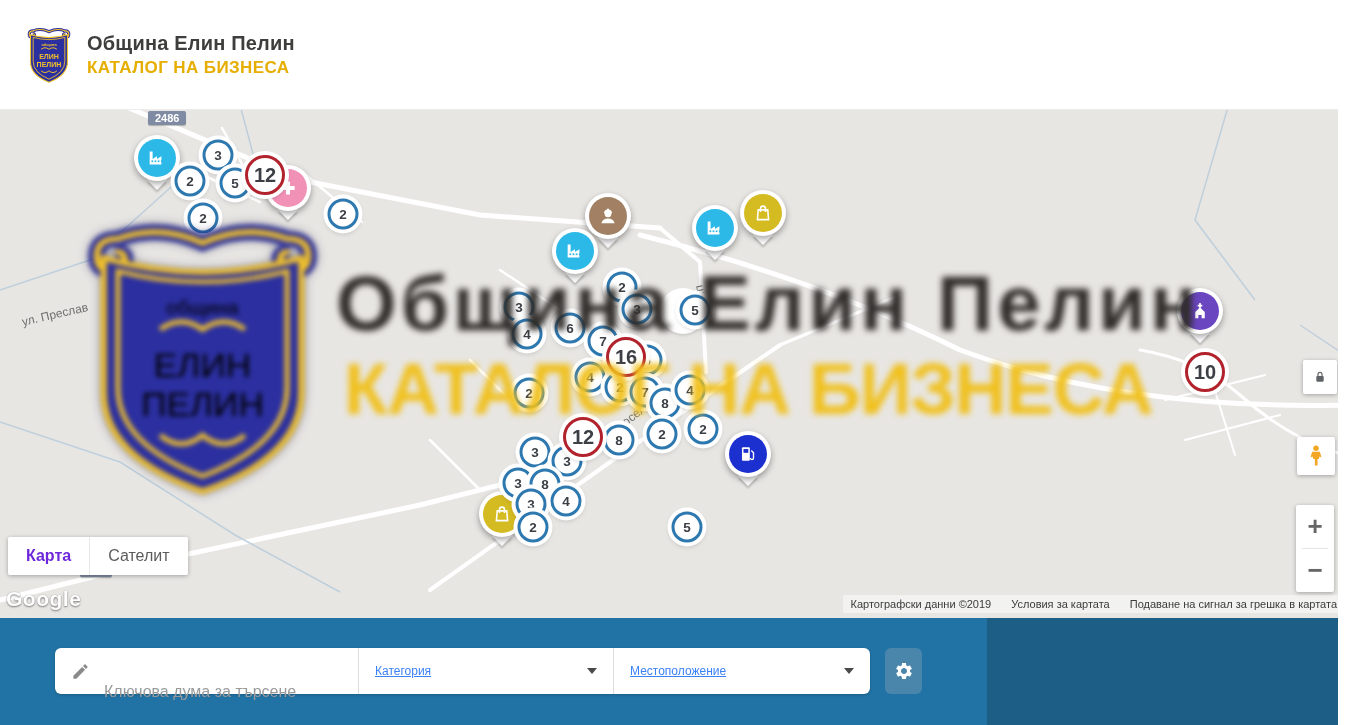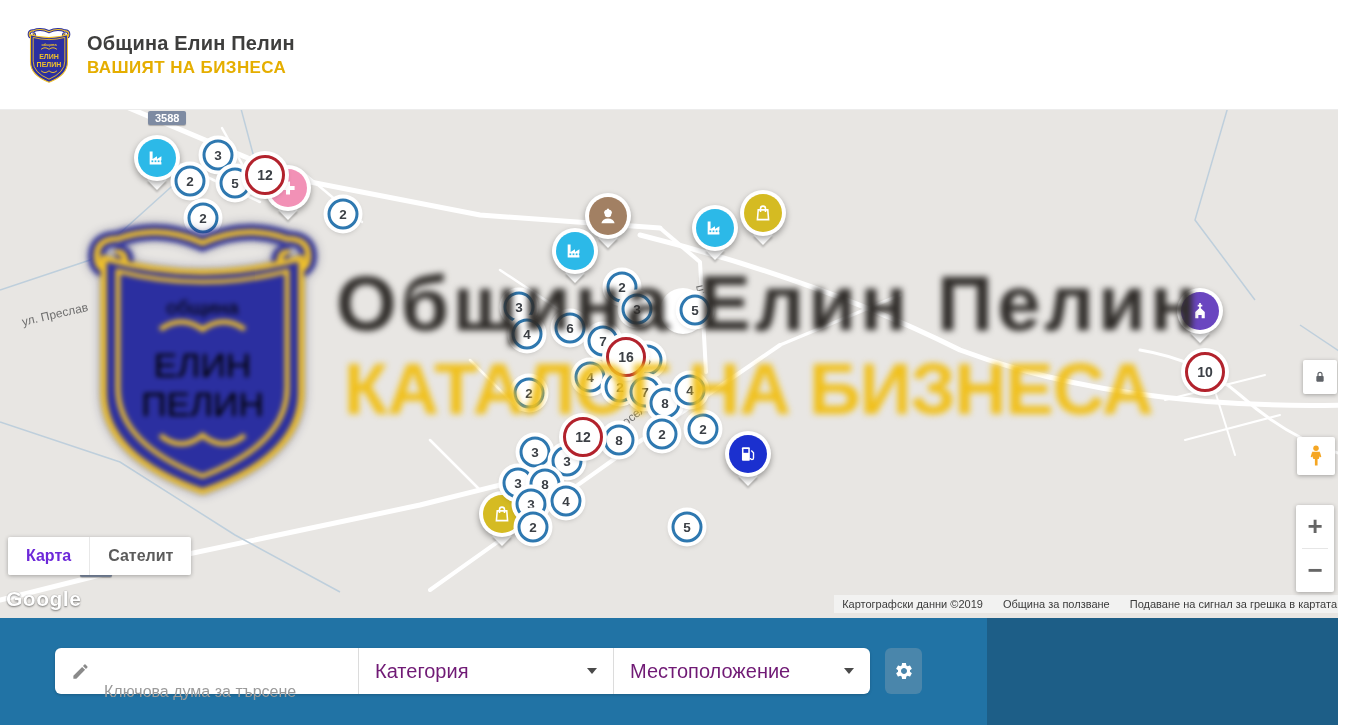--- a/index.html
+++ b/index.html
@@ -21,38 +21,38 @@
   #roads{position:absolute;left:0;top:0;z-index:0;}
   #road-labels{position:absolute;inset:0;z-index:0;}
   .road-badge{position:absolute;background:#7e8ba2;color:#fff;font-size:11px;font-weight:bold;padding:1px 7px;border-radius:2px;box-shadow:0 1px 1px rgba(0,0,0,.25);}
   .street-label{position:absolute;color:#6f6f6f;font-size:12px;white-space:nowrap;transform-origin:left center;}
 
   
   #markers{position:absolute;inset:0;}
   .cluster{position:absolute;width:31px;height:31px;background:#fff;border:3px solid #2e78b0;border-radius:50%;
     box-shadow:0 0 0 4px #fff,0 2px 6px rgba(0,0,0,.4);display:flex;align-items:center;justify-content:center;
     font-size:13.5px;font-weight:bold;color:#3c4046;transform:translate(-50%,-50%);z-index:2;cursor:pointer;}
-  .cluster.red{border-color:#b2222c;width:40px;height:40px;font-size:14px;z-index:3;}
+  .cluster.red{border-color:#b2222c;width:40px;height:40px;font-size:20px;z-index:3;}
   .pin{position:absolute;width:46px;height:46px;transform:translate(-50%,-50%);z-index:1;cursor:pointer;}
   .pin.front{z-index:4;}
   .pin-bubble{position:absolute;inset:0;background:#fff;border-radius:50%;box-shadow:0 3px 6px rgba(0,0,0,.35);display:flex;align-items:center;justify-content:center;}
   .pin-inner{width:38px;height:38px;border-radius:50%;display:flex;align-items:center;justify-content:center;}
   .pin-tail{position:absolute;left:50%;bottom:-6px;width:14px;height:14px;background:#fff;transform:translateX(-50%) rotate(45deg);box-shadow:2px 2px 2px rgba(0,0,0,.18);}
   .circle-icon{position:absolute;width:40px;height:40px;background:#fff;border-radius:50%;box-shadow:0 0 0 3px #fff,0 2px 5px rgba(0,0,0,.4);
     display:flex;align-items:center;justify-content:center;transform:translate(-50%,-50%);z-index:1;cursor:pointer;}
 
   
   #watermark{position:absolute;inset:0;z-index:5;pointer-events:none;}
   .wm-crest{position:absolute;left:85px;top:105px;filter:blur(2.6px) drop-shadow(0 0 5px rgba(10,10,60,.45));}
   .wm-title{position:absolute;left:336px;top:148px;font-size:78px;font-weight:bold;color:#302d2a;letter-spacing:4px;white-space:nowrap;filter:blur(3.4px);}
   .wm-sub{position:absolute;left:344px;top:238px;font-size:72px;font-weight:bold;color:#f0c01c;letter-spacing:-1px;white-space:nowrap;filter:blur(3.2px);}
 
   
   #maptype{position:absolute;left:8px;top:427px;display:flex;box-shadow:0 1px 4px rgba(0,0,0,.3);z-index:6;border-radius:2px;overflow:hidden;}
-  .maptype-btn{height:38px;display:flex;align-items:center;padding:0 18px;background:#fff;font-size:16px;cursor:pointer;font-weight:bold;}
+  .maptype-btn{height:38px;display:flex;align-items:center;padding:0 18px;background:#fff;font-size:16px;cursor:pointer;}
   .maptype-btn.active{font-weight:bold;color:#6d28d9;}
   .maptype-btn.inactive{color:#5b5b5b;border-left:1px solid #e8e8e8;}
   #google-logo{position:absolute;left:6px;top:477px;z-index:6;font-size:21px;font-weight:bold;color:#fff;letter-spacing:.5px;
     text-shadow:0 1px 2px rgba(0,0,0,.45),0 0 1px rgba(0,0,0,.3);}
   #map-attribution{position:absolute;right:0;top:485px;z-index:6;background:rgba(245,245,245,.78);padding:3px 8px;display:flex;gap:20px;text-align:right;}
   .attr-item{font-size:11px;color:#3b3b3b;white-space:nowrap;cursor:pointer;}
   .ctrl-square{position:absolute;background:#fff;box-shadow:0 1px 4px rgba(0,0,0,.3);z-index:6;display:flex;align-items:center;justify-content:center;cursor:pointer;border-radius:2px;}
   #lock-btn{left:1303px;top:250px;width:34px;height:34px;}
   #pegman-btn{left:1297px;top:327px;width:38px;height:38px;}
   #zoom-ctrl{position:absolute;left:1296px;top:395px;width:38px;height:87px;background:#fff;box-shadow:0 1px 4px rgba(0,0,0,.3);z-index:6;border-radius:2px;display:flex;flex-direction:column;}
@@ -65,21 +65,21 @@
   #search-row{position:absolute;left:55px;top:30px;width:815px;height:46px;background:#fff;border-radius:6px;display:flex;align-items:stretch;box-shadow:0 1px 3px rgba(0,0,0,.2);}
   .field{display:flex;align-items:center;padding:0 16px;}
   .field + .field{border-left:1px solid #dcdcdc;}
   #keyword-field{width:303px;}
   #keyword-field input{border:0;outline:0;width:100%;font-size:16px;color:#333;background:transparent;margin-top:42px;}
   #keyword-field input::placeholder{color:#9a9a9a;}
   .pencil-wrap{margin-right:12px;display:flex;align-items:center;}
   .select{justify-content:space-between;cursor:pointer;}
   #category-field{width:255px;}
   #location-field{width:257px;}
-  .select span.lbl{font-size:20px;color:#701a75;}
+  .select span.lbl{font-size:12px;color:#3b82f6;text-decoration:underline;}
   .caret{width:0;height:0;border-left:5px solid transparent;border-right:5px solid transparent;border-top:6px solid #4a4a4a;}
   #gear-btn{position:absolute;left:885px;top:30px;width:37px;height:46px;background:#4a86ab;border-radius:6px;border:0;display:flex;align-items:center;justify-content:center;cursor:pointer;}
   #search-btn{position:absolute;left:1017px;top:30px;width:303px;height:46px;background:#eec81f;border:0;border-radius:4px;
     display:flex;align-items:center;justify-content:center;gap:10px;cursor:pointer;box-shadow:0 2px 4px rgba(0,0,0,.25);}
   #search-btn .lbl{color:#fff;font-size:16px;font-weight:bold;letter-spacing:1.2px;}
 
   
   .crest text{font-family:"Liberation Sans",sans-serif;font-weight:bold;fill:#f0c12a;}
 </style>
 </head>
@@ -103,21 +103,21 @@
         <path d="M8 20 Q50 33 92 20 L92 82 Q92 112 50 128 Q8 112 8 82 Z" fill="#2b2fa0" stroke="#f0c12a" stroke-width="2.5"></path>
         <path d="M14 26 Q50 36 86 26 L86 80 Q86 106 50 121 Q14 106 14 80 Z" fill="none" stroke="#f0c12a" stroke-width="2"></path>
         <text x="50" y="46" text-anchor="middle" font-size="9">община</text>
         <path d="M32 53 q9 -7 18 0 q9 -7 18 0" fill="none" stroke="#f0c12a" stroke-width="2.2"></path>
         <text x="50" y="75" text-anchor="middle" font-size="16">ЕЛИН</text>
         <text x="50" y="93" text-anchor="middle" font-size="16">ПЕЛИН</text>
         <path d="M32 102 q9 8 18 0 q9 8 18 0" fill="none" stroke="#f0c12a" stroke-width="2.2"></path>
       </svg>
       <div class="logo-text">
         <div class="logo-title">Община Елин Пелин</div>
-        <div class="logo-sub">ВАШИЯТ НА БИЗНЕСА</div>
+        <div class="logo-sub">КАТАЛОГ НА БИЗНЕСА</div>
       </div>
     </div>
   </div>
 
   <div id="map">
     <svg id="roads" width="1345" height="508" viewBox="0 0 1345 508">
       <g stroke="#ffffff" fill="none" stroke-linecap="round" stroke-linejoin="round">
         <path d="M110 -10 L300 70 L480 105 L660 118" stroke-width="5"></path>
         <path d="M660 118 L700 152 L706 262" stroke-width="4"></path>
         <path d="M640 125 Q820 170 960 240 Q1120 300 1345 295" stroke-width="5"></path>
@@ -136,21 +136,21 @@
       <g stroke="#becfdc" fill="none" stroke-width="1.5">
         <path d="M0 180 L90 150 L190 60"></path>
         <path d="M0 312 L120 352 L235 425 L340 482"></path>
         <path d="M1230 -10 L1195 110 L1255 190"></path>
         <path d="M1300 215 L1345 245"></path>
         <path d="M240 -5 L256 55"></path>
       </g>
     </svg>
 
     <div id="road-labels">
-        <div class="road-badge" style="left: 148px; top: 1px;">3588</div>
+        <div class="road-badge" style="left: 148px; top: 1px;">2486</div>
         <div class="road-badge" style="left: 80px; top: 453px;">105</div>
         <div class="street-label" style="left: 22px; top: 205px; transform: rotate(-13deg);">ул. Преслав</div>
         <div class="street-label" style="left: 583px; top: 338px; transform: rotate(-38deg);">бул. „Новосел</div>
         <div class="street-label" style="left: 700px; top: 168px; transform: rotate(78deg);">ция"</div>
       </div>
     <div id="markers">
         <div class="pin" style="left: 157px; top: 48px;">
           <div class="pin-tail"></div>
           <div class="pin-bubble">
             <div class="pin-inner" style="background:#2cb9e8">
@@ -329,21 +329,21 @@
       <div class="wm-sub">КАТАЛОГ НА БИЗНЕСА</div>
     </div>
 
     <div id="maptype">
       <div class="maptype-btn active">Карта</div>
       <div class="maptype-btn inactive">Сателит</div>
     </div>
     <div id="google-logo">Google</div>
     <div id="map-attribution">
         <span class="attr-item">Картографски данни ©2019</span>
-        <span class="attr-item">Община за ползване</span>
+        <span class="attr-item">Условия за картата</span>
         <span class="attr-item">Подаване на сигнал за грешка в картата</span>
       </div>
 
     <div id="lock-btn" class="ctrl-square">
       <svg width="16" height="16" viewBox="0 0 24 24">
         <rect x="6.5" y="10.5" width="11" height="8.5" rx="1.2" fill="#5f6368"></rect>
         <path d="M9 10.5V8a3 3 0 0 1 6 0v2.5" fill="none" stroke="#5f6368" stroke-width="1.8"></path>
       </svg>
     </div>
     <div id="pegman-btn" class="ctrl-square">

